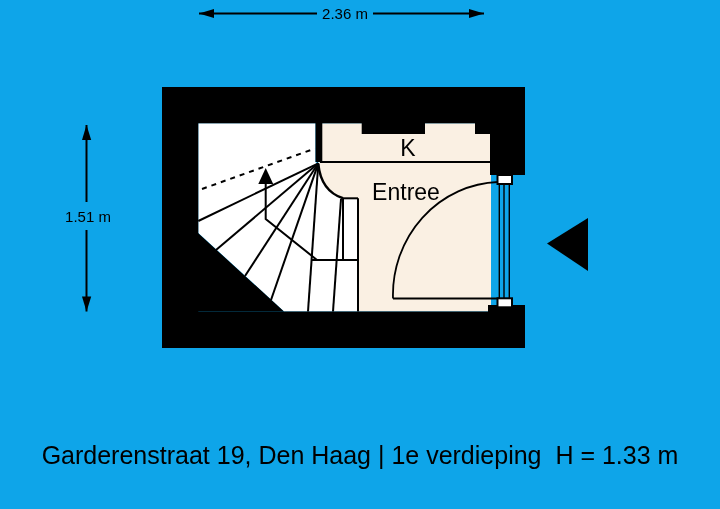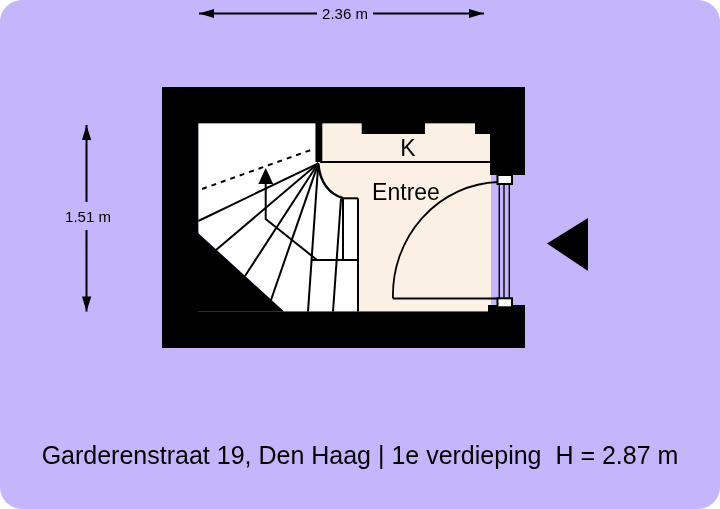--- a/index.html
+++ b/index.html
@@ -1,17 +1,17 @@
 <!DOCTYPE html>
 <html><head>
 <meta charset="utf-8">
 <style>
   html,body{margin:0;padding:0;background:#ffffff;}
-  .page{position:relative;width:720px;height:509px;background:#c4b5fd;overflow:hidden;
-        font-family:"Liberation Sans", sans-serif;border-radius:22px;}
+  .page{position:relative;width:720px;height:509px;background:#0ea5e9;overflow:hidden;
+        font-family:"Liberation Sans", sans-serif;}
   .plan-svg{position:absolute;left:0;top:0;}
   .footer{position:absolute;left:0;top:440px;width:720px;text-align:center;color:#000;}
   .footer-line1{font-size:25px;line-height:30px;white-space:pre;}
   .footer-line2{font-size:25px;line-height:29px;white-space:pre;}
   svg text{font-family:"Liberation Sans", sans-serif;fill:#000;}
   .dim-text{font-size:15px;}
   .room-text{font-size:23px;}
 </style>
 </head>
 <body>
@@ -85,16 +85,16 @@
       <polygon points="86.5,125 82,140 91.2,140"></polygon>
       <polygon points="86.5,311.5 82,296.5 91.2,296.5"></polygon>
       <text class="dim-text" x="88" y="222" text-anchor="middle">1.51 m</text>
     </g>
 
     <text class="room-text" x="408" y="156" text-anchor="middle">K</text>
     <text class="room-text" x="406" y="200" text-anchor="middle">Entree</text>
   </svg>
 
   <div class="footer">
-    <div class="footer-line1">Garderenstraat 19, Den Haag | 1e verdieping  H = 2.87 m</div>
+    <div class="footer-line1">Garderenstraat 19, Den Haag | 1e verdieping  H = 1.33 m</div>
   </div>
 
 </div>
 
 </body></html>

